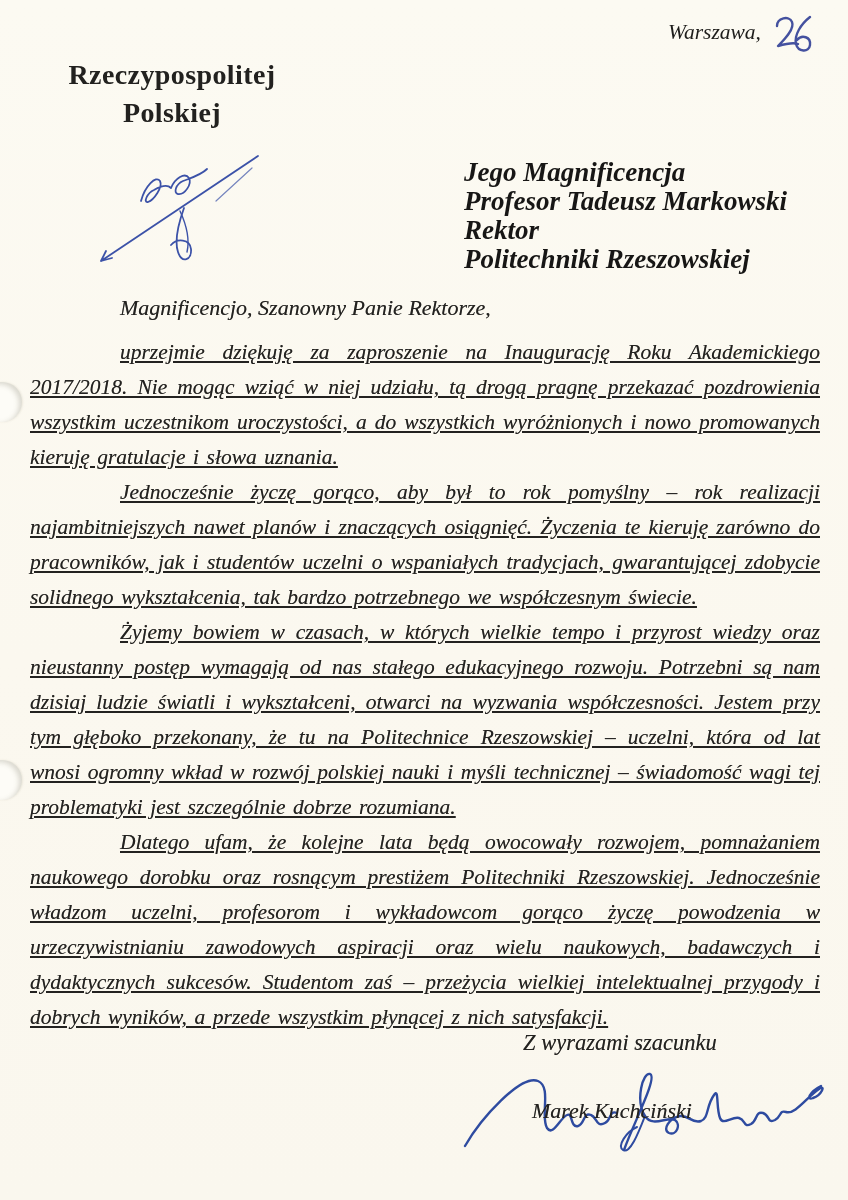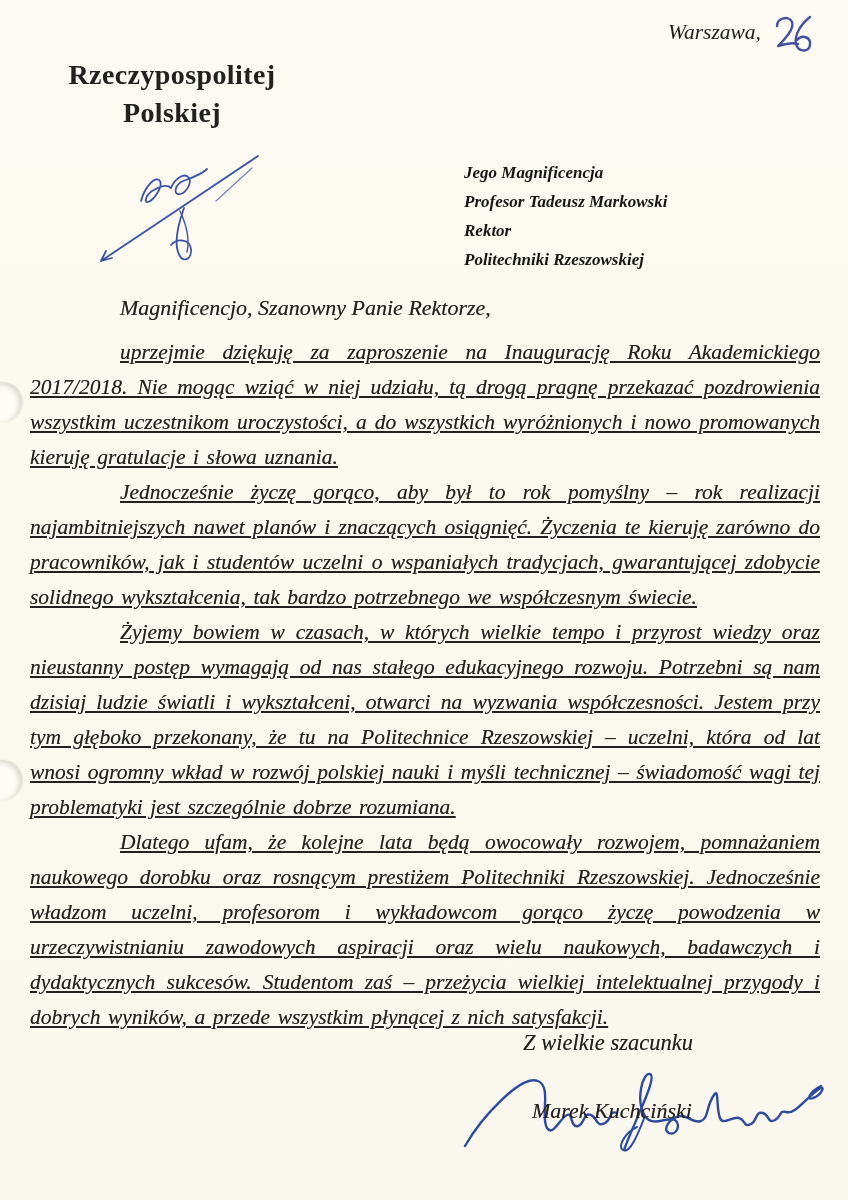--- a/index.html
+++ b/index.html
@@ -32,21 +32,21 @@
     position:absolute;left:20px;top:56px;width:304px;text-align:center;
     font-weight:600;letter-spacing:.4px;color:#22211f;
   }
   .letterhead .lh1{font-size:28px;line-height:38px;}
   .letterhead .lh2{font-size:28px;line-height:38px;}
 
   .routing{position:absolute;left:92px;top:148px;}
 
   .recipient{
     position:absolute;left:464px;top:158px;
-    font-weight:bold;font-style:italic;font-size:17px;line-height:29px;
+    font-weight:bold;font-style:italic;font-size:27px;line-height:29px;
     color:#171615;
   }
 
   .body-block{
     position:absolute;left:30px;top:288px;width:790px;
     font-style:italic;color:#232220;
     text-shadow:0 0 .5px rgba(40,38,34,.55);
   }
   .salutation{
     margin:2px 0 10px 0;text-indent:90px;
@@ -109,21 +109,21 @@
   </div>
 
   <div class="body-block">
     <p class="salutation">Magnificencjo, Szanowny Panie Rektorze,</p>
     <p class="par">uprzejmie dziękuję za zaproszenie na Inaugurację Roku Akademickiego 2017/2018. Nie mogąc wziąć w niej udziału, tą drogą pragnę przekazać pozdrowienia wszystkim uczestnikom uroczystości, a do wszystkich wyróżnionych i nowo promowanych kieruję gratulacje i słowa uznania.</p>
     <p class="par">Jednocześnie życzę gorąco, aby był to rok pomyślny – rok realizacji najambitniejszych nawet planów i znaczących osiągnięć. Życzenia te kieruję zarówno do pracowników, jak i studentów uczelni o wspaniałych tradycjach, gwarantującej zdobycie solidnego wykształcenia, tak bardzo potrzebnego we współczesnym świecie.</p>
     <p class="par">Żyjemy bowiem w czasach, w których wielkie tempo i przyrost wiedzy oraz nieustanny postęp wymagają od nas stałego edukacyjnego rozwoju. Potrzebni są nam dzisiaj ludzie światli i wykształceni, otwarci na wyzwania współczesności. Jestem przy tym głęboko przekonany, że tu na Politechnice Rzeszowskiej – uczelni, która od lat wnosi ogromny wkład w rozwój polskiej nauki i myśli technicznej – świadomość wagi tej problematyki jest szczególnie dobrze rozumiana.</p>
     <p class="par">Dlatego ufam, że kolejne lata będą owocowały rozwojem, pomnażaniem naukowego dorobku oraz rosnącym prestiżem Politechniki Rzeszowskiej. Jednocześnie władzom uczelni, profesorom i wykładowcom gorąco życzę powodzenia w urzeczywistnianiu zawodowych aspiracji oraz wielu naukowych, badawczych i dydaktycznych sukcesów. Studentom zaś – przeżycia wielkiej intelektualnej przygody i dobrych wyników, a przede wszystkim płynącej z nich satysfakcji.</p>
   </div>
 
-  <div class="closing">Z wielkie szacunku</div>
+  <div class="closing">Z wyrazami szacunku</div>
 
   <svg class="signature" width="410" height="95" viewBox="0 0 410 95" role="img" aria-label="Marek Kuchciński">
     <g fill="none" stroke="#2e4ba0" stroke-width="2.4" stroke-linecap="round" stroke-linejoin="round">
       <path d="M40,80 C56,52 96,8 113,15 C127,21 115,50 122,62 C128,71 135,52 142,49 C148,46 145,62 153,60 C160,58 158,46 166,49 C172,51 171,62 180,57 C187,53 184,44 192,47"></path>
       <path d="M199,84 C209,56 233,11 225,8 C218,6 210,34 220,50 C228,62 242,50 250,54 C256,58 252,70 244,67 C237,64 244,52 255,50 C264,49 267,58 276,55 C284,52 281,40 289,29 C294,21 291,42 295,52 C298,60 307,50 314,52 C321,54 318,62 326,58 C333,54 330,45 338,47 C345,49 342,58 350,54 C357,50 354,44 361,46 C370,49 382,31 394,23 C401,18 397,29 388,32 C381,35 384,26 396,20"></path>
       <path d="M220,50 C213,68 205,88 198,84 C192,80 201,66 212,61" stroke-width="2"></path>
     </g>
   </svg>
 
   <div class="signer">Marek Kuchciński</div>

